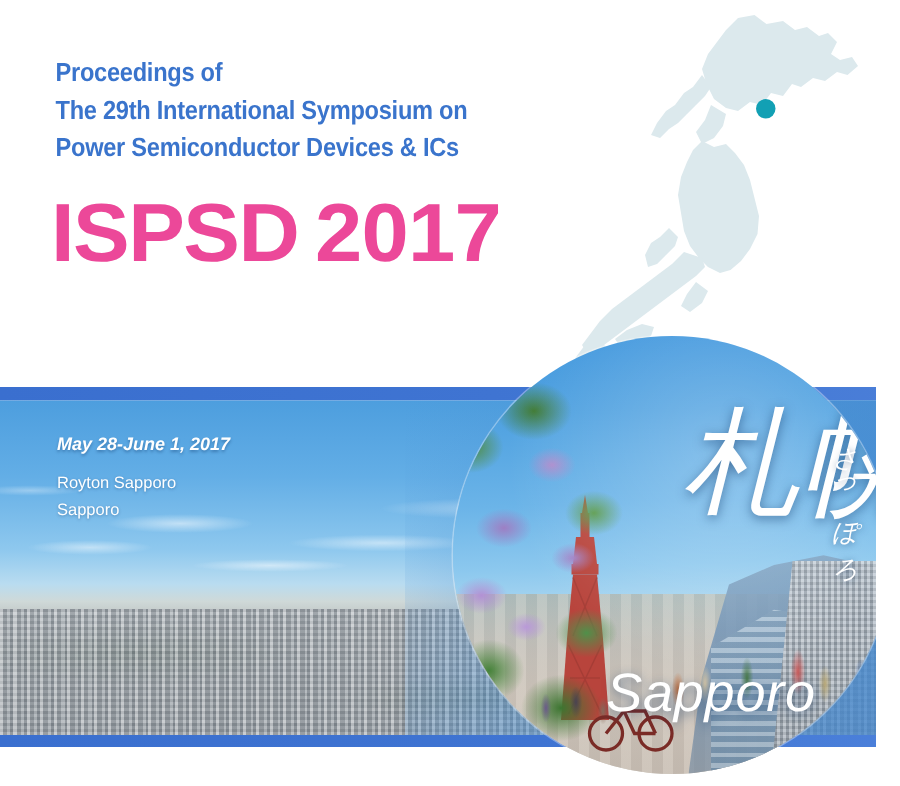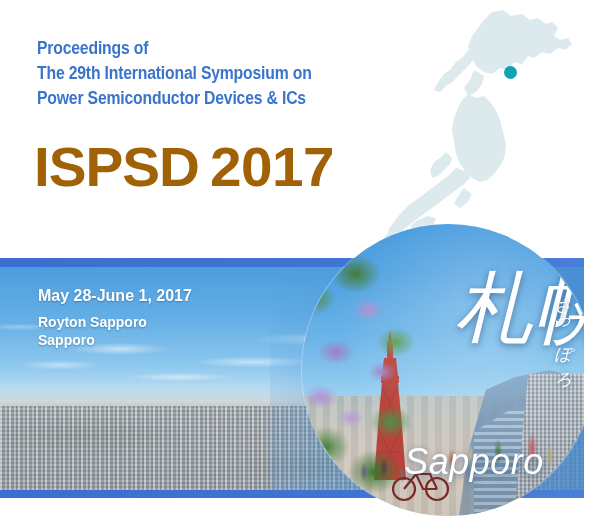--- a/index.html
+++ b/index.html
@@ -47,23 +47,23 @@
     font-size:17.5px;
     line-height:25px;
     letter-spacing:-0.2px;
     transform:scaleX(0.90);
     transform-origin:left center;
     white-space:nowrap;
   }
 
   
   .logo {
-    position:absolute; left:34px; top:140px;
+    position:absolute; left:34px; top:128px;
     display:flex; align-items:baseline;
-    color:#a16207;
+    color:#ec4899;
   }
   .logo-main {
     font-size:55px;
     font-weight:bold;
     letter-spacing:-1px;
     line-height:1;
     transform:scaleX(1.03);
     transform-origin:left bottom;
   }
   .logo-year {
@@ -153,25 +153,25 @@
   }
 
   
   .event-info {
     position:absolute; left:38px; top:286px;
     color:#ffffff;
     z-index:6;
     text-shadow:0 1px 2px rgba(0,40,90,.35);
   }
   .ei-date {
-    font-size:16px; font-weight:bold; line-height:20px;
-    margin-bottom:7px; white-space:nowrap;
+    font-size:12px; font-weight:bold; line-height:20px;
+    margin-bottom:7px; white-space:nowrap;font-style:italic;
   }
   .ei-venue {
-    font-size:14px; font-weight:bold; line-height:18px; white-space:nowrap;
+    font-size:11px; font-weight:normal; line-height:18px; white-space:nowrap;
   }
   .ei-country {
     font-size:15px; font-weight:bold; line-height:20px;
     margin-top:8px; white-space:nowrap; letter-spacing:0.5px;
   }
 
   
   .circle-photo {
     position:absolute;
     left:302px; top:224px;

